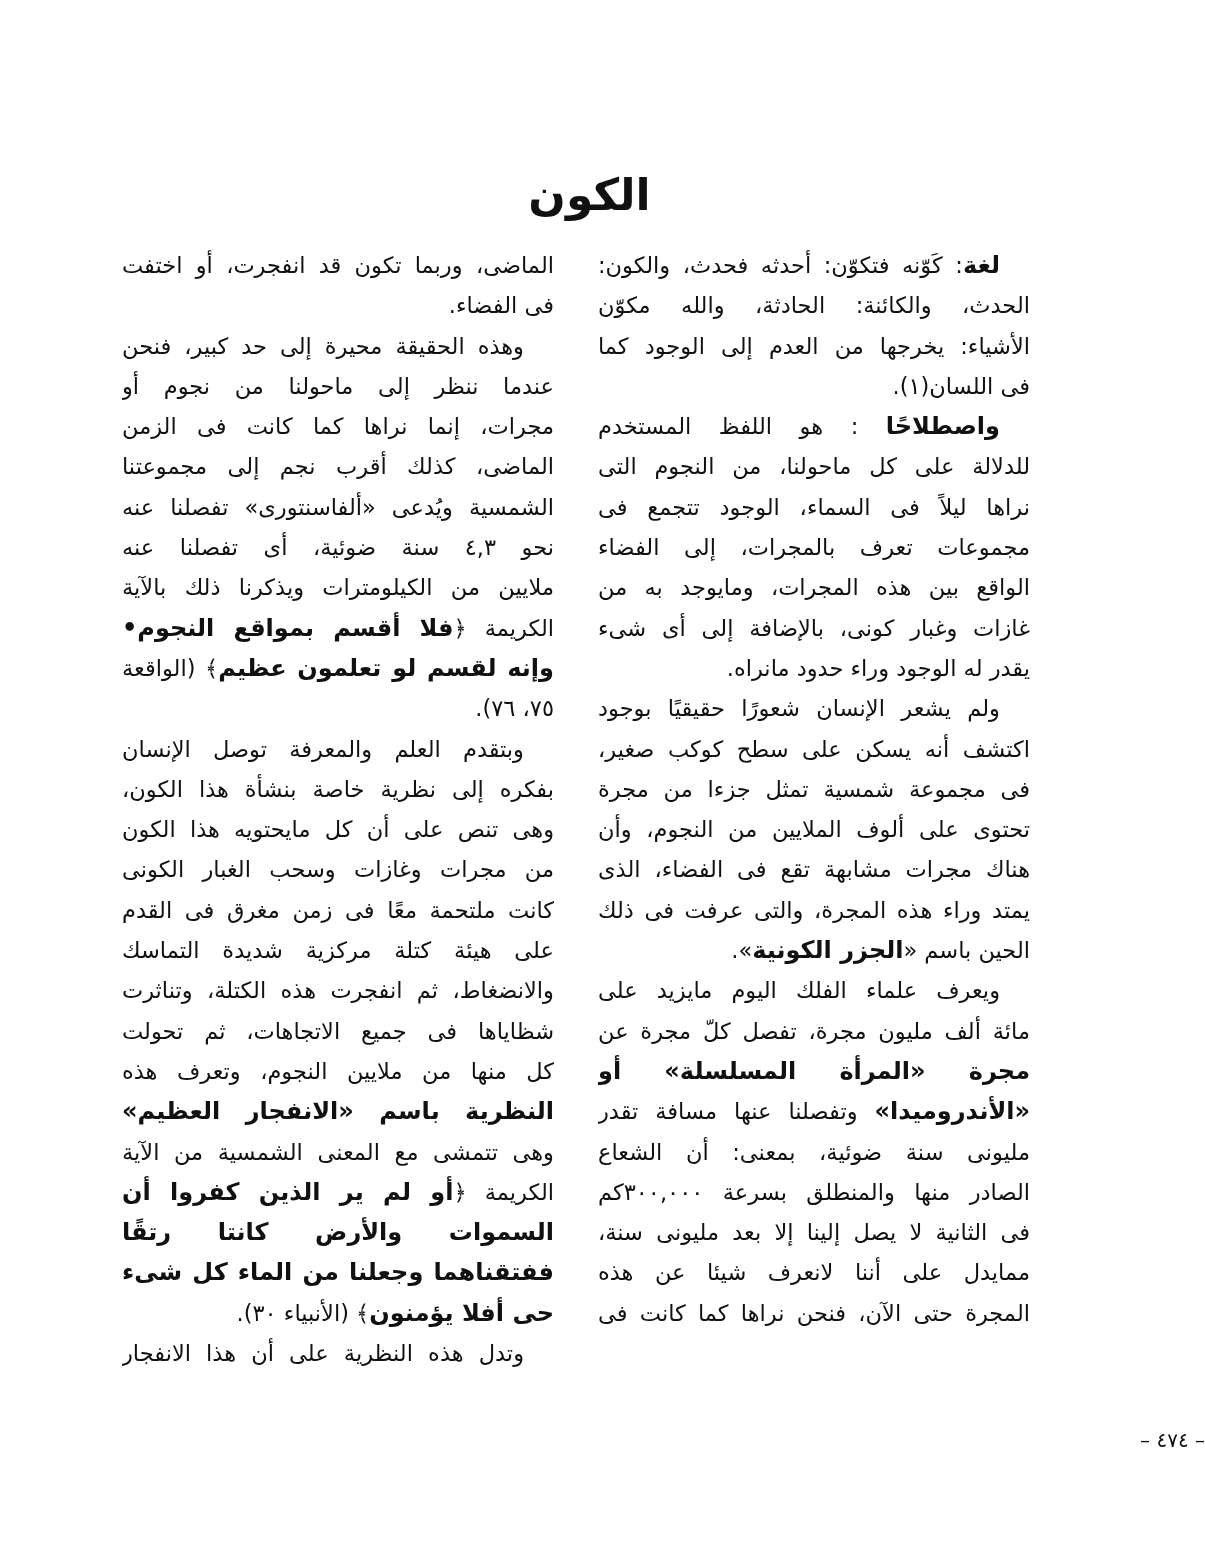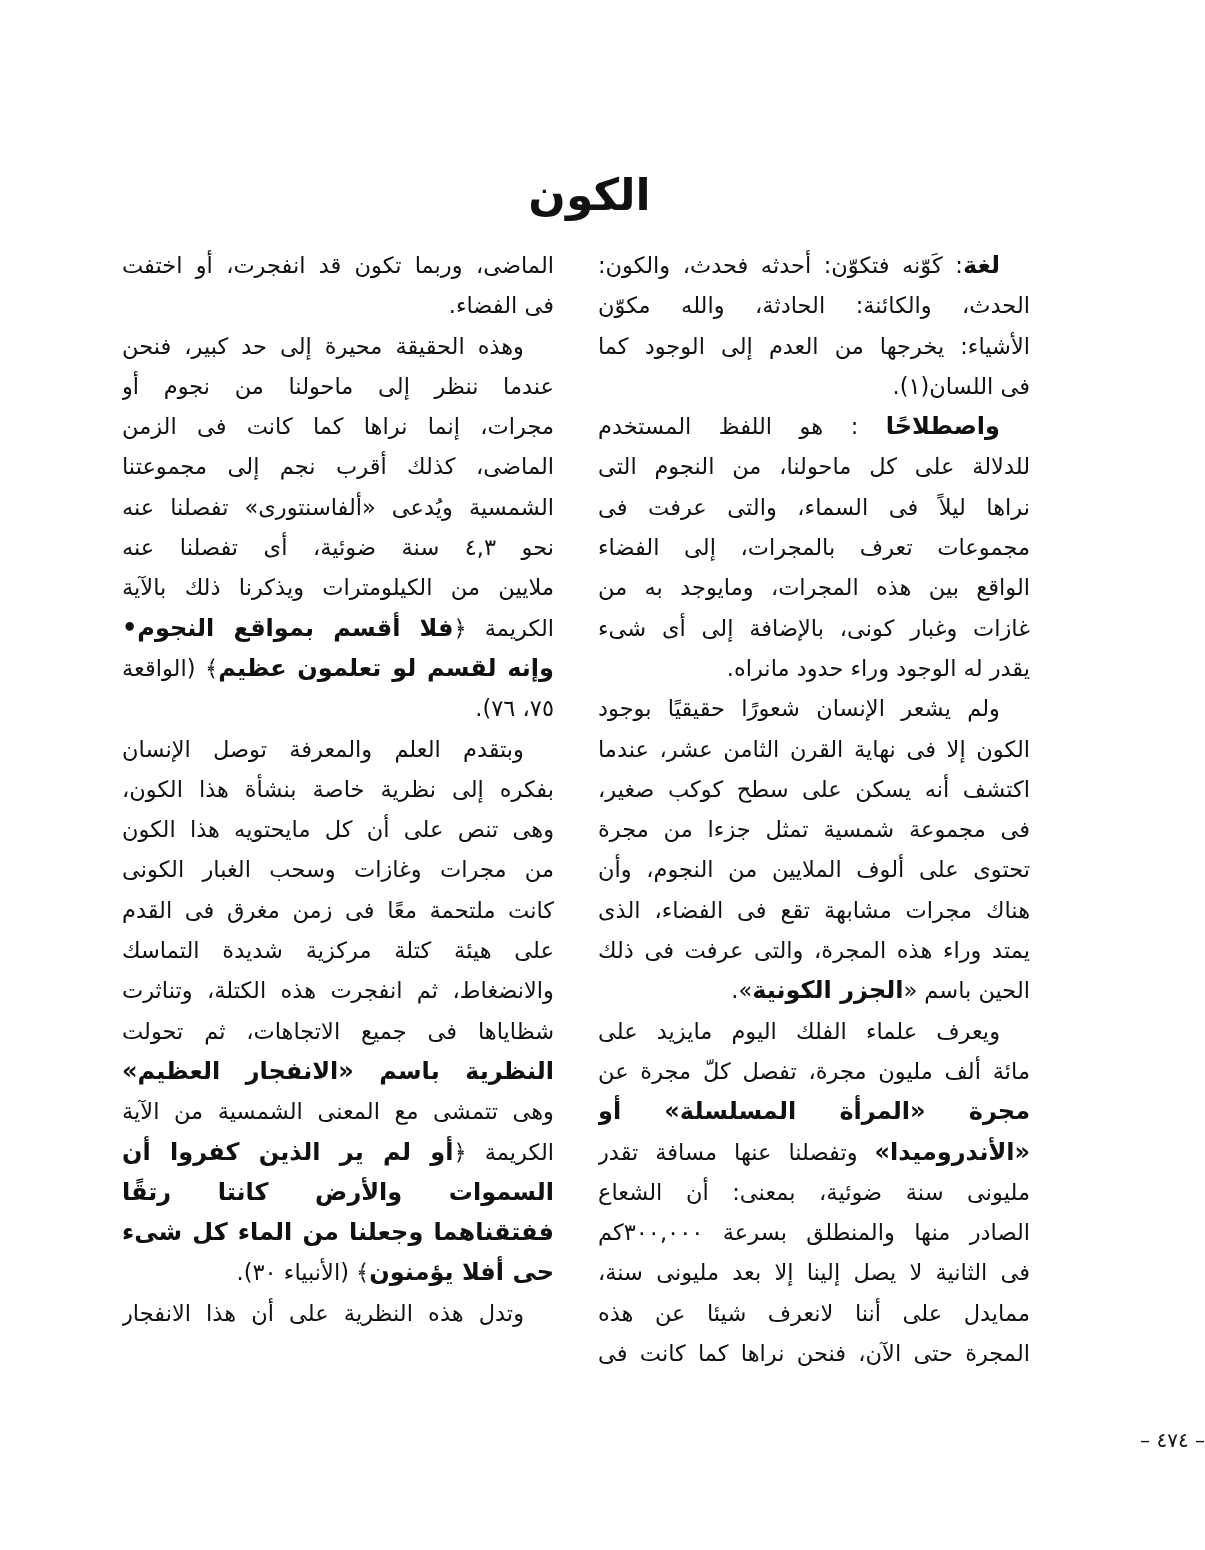--- a/index.html
+++ b/index.html
@@ -23,27 +23,26 @@
 
 <h1 class="page-title">الكون</h1>
 
 <div class="column col-right">
     <div class="line indent"><span class="b">لغة</span><span>: كَوّنه فتكوّن: أحدثه فحدث، والكون:</span></div>
     <div class="line"><span>الحدث، والكائنة: الحادثة، والله مكوّن</span></div>
     <div class="line"><span>الأشياء: يخرجها من العدم إلى الوجود كما</span></div>
     <div class="line last"><span>فى اللسان(١).</span></div>
     <div class="line indent"><span class="b">واصطلاحًا</span><span> : هو اللفظ المستخدم</span></div>
     <div class="line"><span>للدلالة على كل ماحولنا، من النجوم التى</span></div>
-    <div class="line"><span>نراها ليلاً فى السماء، والتى عرفت فى</span></div>
+    <div class="line"><span>نراها ليلاً فى السماء، الوجود تتجمع فى</span></div>
     <div class="line"><span>مجموعات تعرف بالمجرات، إلى الفضاء</span></div>
     <div class="line"><span>الواقع بين هذه المجرات، ومايوجد به من</span></div>
     <div class="line"><span>غازات وغبار كونى، بالإضافة إلى أى شىء</span></div>
     <div class="line last"><span>يقدر له الوجود وراء حدود مانراه.</span></div>
     <div class="line indent"><span>ولم يشعر الإنسان شعورًا حقيقيًا بوجود</span></div>
-    <div class="line"><span>الكون إلا فى نهاية القرن الثامن عشر، عندما</span></div>
     <div class="line"><span>اكتشف أنه يسكن على سطح كوكب صغير،</span></div>
     <div class="line"><span>فى مجموعة شمسية تمثل جزءا من مجرة</span></div>
     <div class="line"><span>تحتوى على ألوف الملايين من النجوم، وأن</span></div>
     <div class="line"><span>هناك مجرات مشابهة تقع فى الفضاء، الذى</span></div>
     <div class="line"><span>يمتد وراء هذه المجرة، والتى عرفت فى ذلك</span></div>
     <div class="line last"><span>الحين باسم «</span><span class="b">الجزر الكونية</span><span>».</span></div>
     <div class="line indent"><span>ويعرف علماء الفلك اليوم مايزيد على</span></div>
     <div class="line"><span>مائة ألف مليون مجرة، تفصل كلّ مجرة عن</span></div>
     <div class="line"><span class="b">مجرة «المرأة المسلسلة» أو</span></div>
     <div class="line"><span class="b">«الأندروميدا»</span><span> وتفصلنا عنها مسافة تقدر</span></div>
@@ -67,20 +66,21 @@
     <div class="line"><span class="b">وإنه لقسم لو تعلمون عظيم</span><span>﴾ (الواقعة</span></div>
     <div class="line last"><span>٧٥، ٧٦).</span></div>
     <div class="line indent"><span>وبتقدم العلم والمعرفة توصل الإنسان</span></div>
     <div class="line"><span>بفكره إلى نظرية خاصة بنشأة هذا الكون،</span></div>
     <div class="line"><span>وهى تنص على أن كل مايحتويه هذا الكون</span></div>
     <div class="line"><span>من مجرات وغازات وسحب الغبار الكونى</span></div>
     <div class="line"><span>كانت ملتحمة معًا فى زمن مغرق فى القدم</span></div>
     <div class="line"><span>على هيئة كتلة مركزية شديدة التماسك</span></div>
     <div class="line"><span>والانضغاط، ثم انفجرت هذه الكتلة، وتناثرت</span></div>
     <div class="line"><span>شظاياها فى جميع الاتجاهات، ثم تحولت</span></div>
+    <div class="line"><span>كل منها من ملايين النجوم، وتعرف هذه</span></div>
     <div class="line"><span class="b">النظرية باسم «الانفجار العظيم»</span></div>
     <div class="line"><span>وهى تتمشى مع المعنى الشمسية من الآية</span></div>
     <div class="line"><span>الكريمة ﴿</span><span class="b">أو لم ير الذين كفروا أن</span></div>
     <div class="line"><span class="b">السموات والأرض كانتا رتقًا</span></div>
     <div class="line"><span class="b">ففتقناهما وجعلنا من الماء كل شىء</span></div>
     <div class="line last"><span class="b">حى أفلا يؤمنون</span><span>﴾ (الأنبياء ٣٠).</span></div>
     <div class="line indent"><span>وتدل هذه النظرية على أن هذا الانفجار</span></div>
   </div>
 
 <div class="page-number">– ٤٧٤ –</div>

